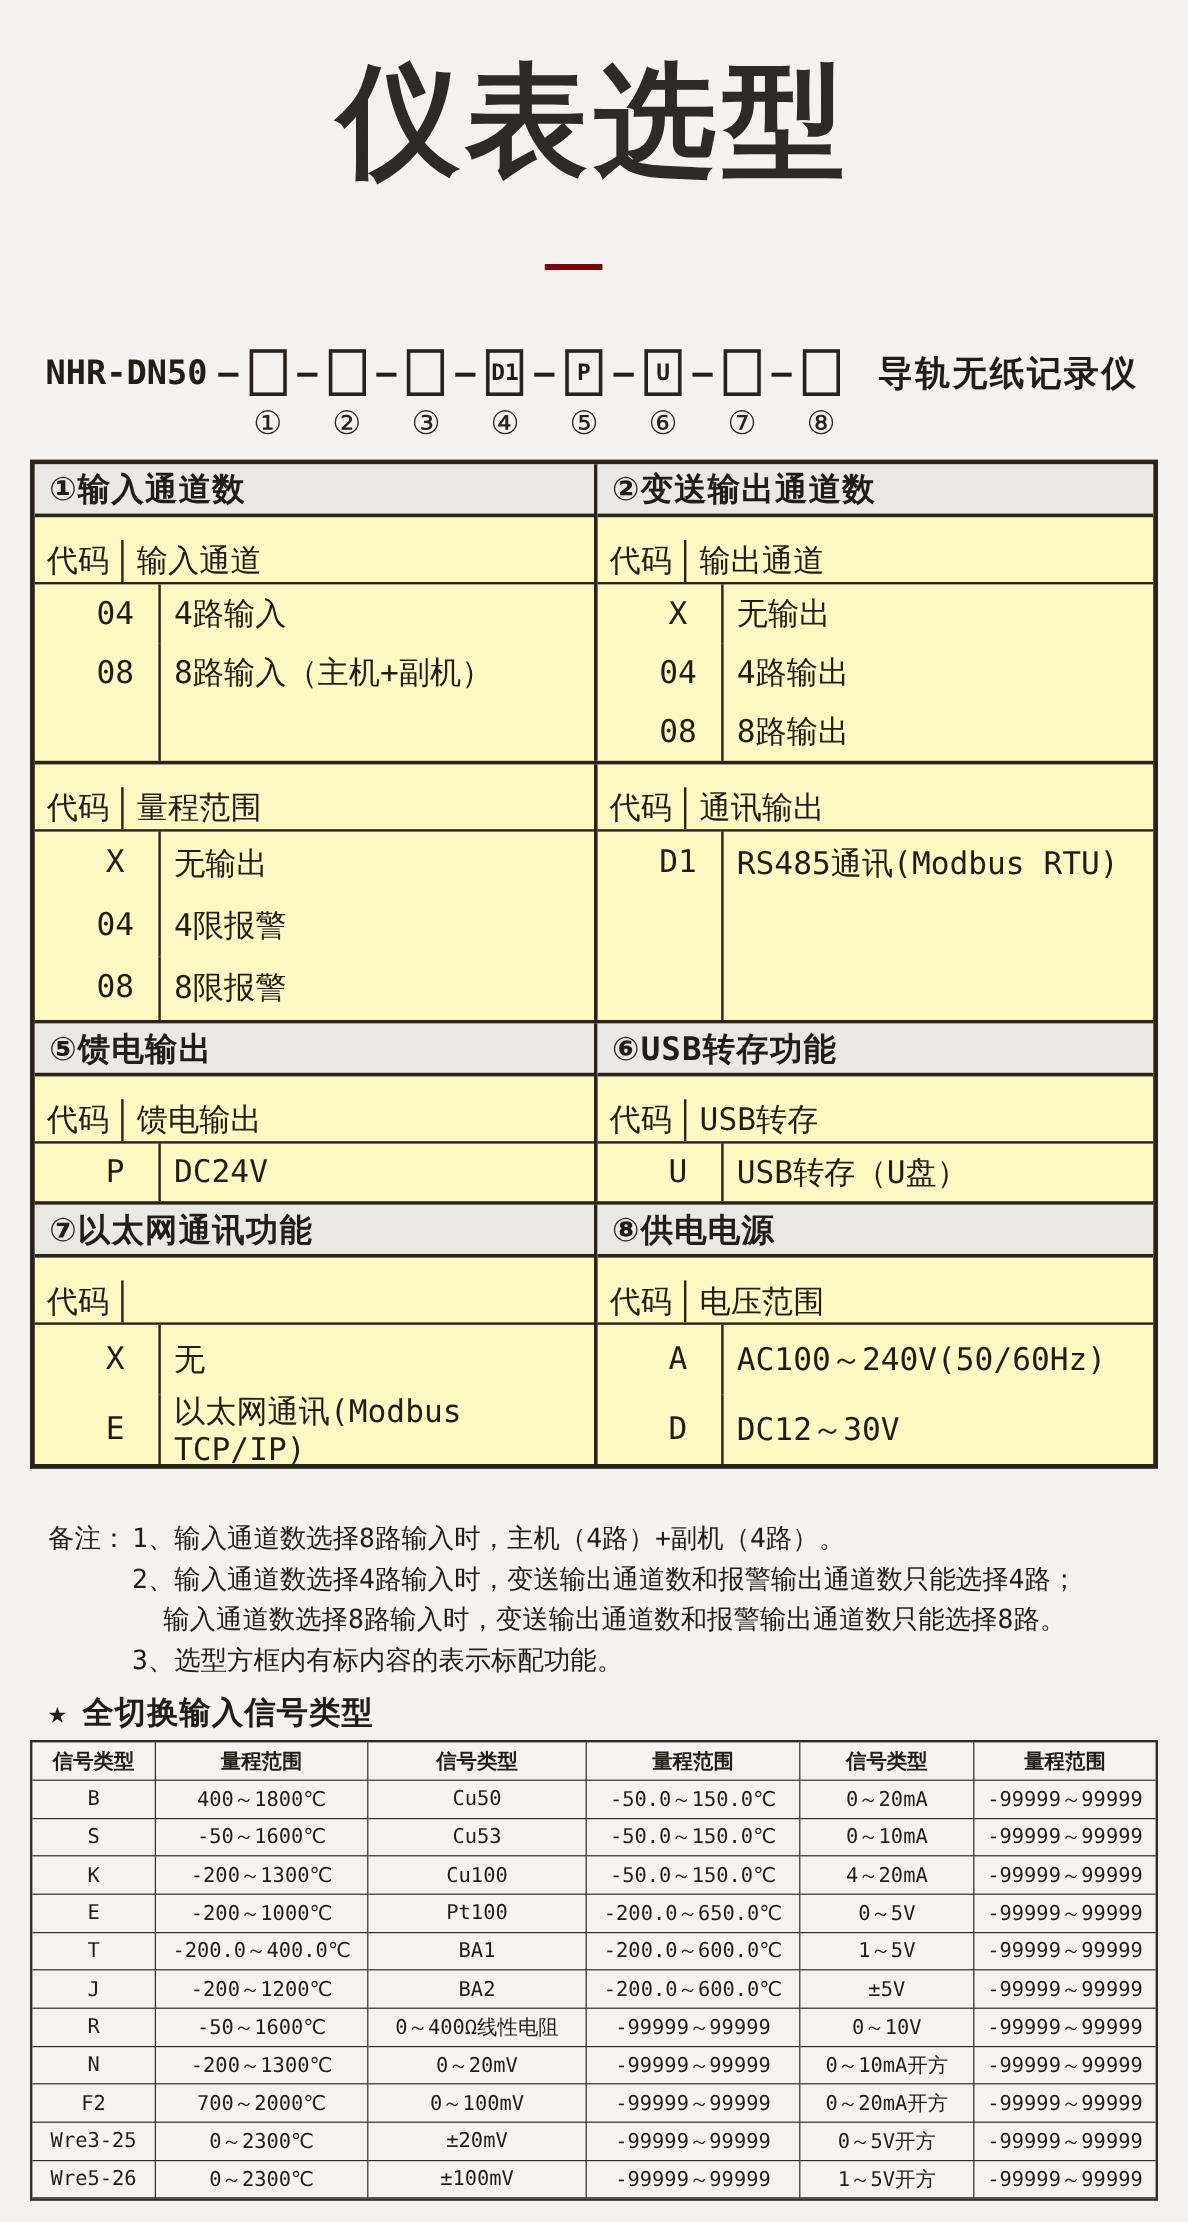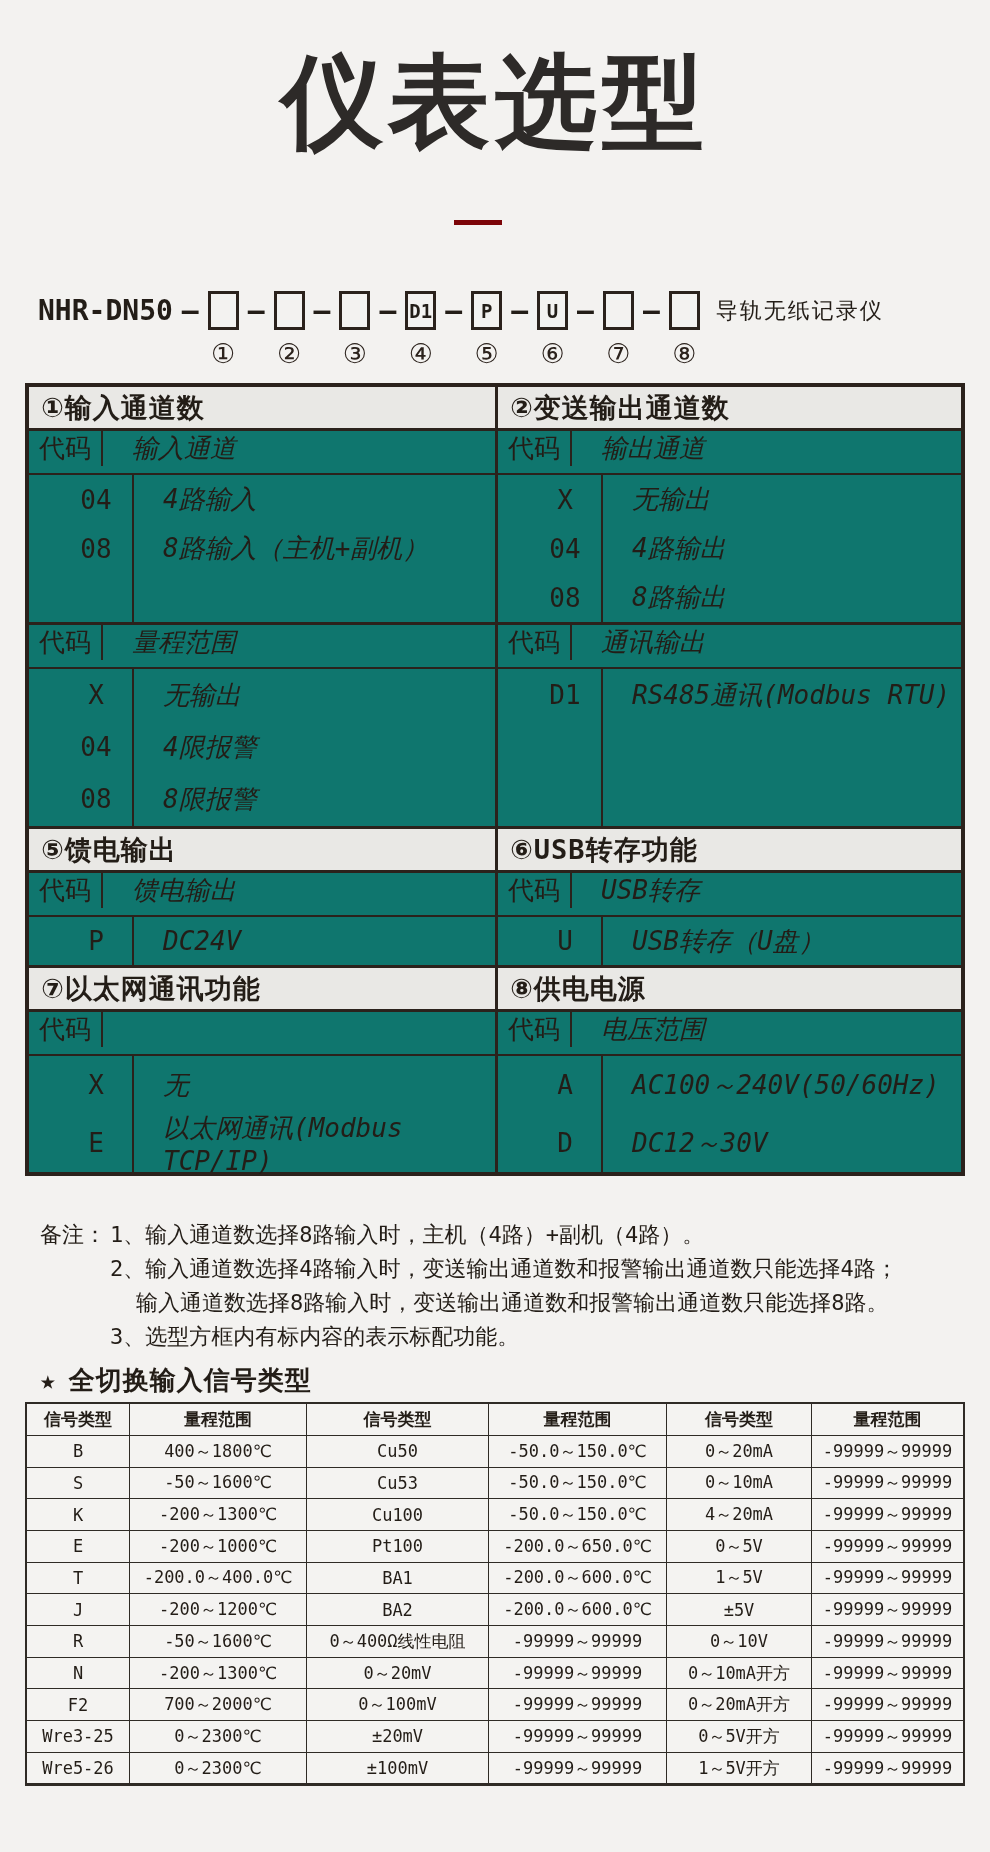--- a/index.html
+++ b/index.html
@@ -24,44 +24,44 @@
   #model-slots{display:flex;align-items:flex-start;}
   .slot{display:flex;align-items:flex-start;}
   .dash{font-size:28px;font-weight:600;line-height:40px;margin:0 9px;}
   .bx-col{display:flex;flex-direction:column;align-items:center;}
   .bx{
     box-sizing:border-box;width:31px;height:39px;border:3px solid #2b221c;
     display:flex;align-items:center;justify-content:center;
     font-size:19px;font-weight:600;
   }
   .circ{font-size:27px;line-height:27px;margin-top:10px;color:#2b221c;}
-  .model-suffix{font-size:22px;font-weight:400;line-height:40px;margin-left:16px;letter-spacing:2px;}
+  .model-suffix{font-size:29px;font-weight:700;line-height:40px;margin-left:32px;letter-spacing:2px;}
   
   .sel-table{
     box-sizing:border-box;width:940px;margin:16px 0 0 25px;
-    border:4px solid #2b221c;background:#0f766e;
+    border:4px solid #2b221c;background:#fef9c3;
   }
   .pair{display:grid;grid-template-columns:1fr 1fr;}
   .pair + .pair{border-top:3px solid #2b221c;}
   .section{display:flex;flex-direction:column;min-width:0;}
   .section.right{border-left:3px solid #2b221c;}
   .band{
     box-sizing:border-box;height:44px;border-bottom:3px solid #2b221c;
     background:#e9e8e5;display:flex;align-items:center;padding-left:12px;
     font-size:27px;font-weight:700;letter-spacing:1px;
   }
   .codehead{
-    box-sizing:border-box;height:44px;border-bottom:2px solid #2b221c;
-    display:flex;align-items:flex-start;font-size:26px;
+    box-sizing:border-box;height:56px;border-bottom:2px solid #2b221c;
+    display:flex;align-items:flex-end;font-size:26px;
   }
   .ccol{
     box-sizing:border-box;width:74px;flex:0 0 74px;border-right:2px solid #2b221c;
     display:flex;align-items:center;justify-content:center;
   }
-  .lcol{flex:1;display:flex;align-items:center;padding-left:29px;min-width:0;font-style:italic;}
+  .lcol{flex:1;display:flex;align-items:center;padding-left:11px;min-width:0;}
   .sbody{display:flex;flex-direction:column;}
   .srow{display:flex;align-items:stretch;font-size:26px;margin-left:31px;}
   .srow.fill{flex:1;}
   
   .notes{display:flex;margin:42px 0 0 40px;font-size:22px;line-height:34px;}
   .notes-label{flex:0 0 auto;}
   .note-line{padding-left:4px;}
   .note-line.indent{padding-left:30px;}
   
   .sig-heading{

